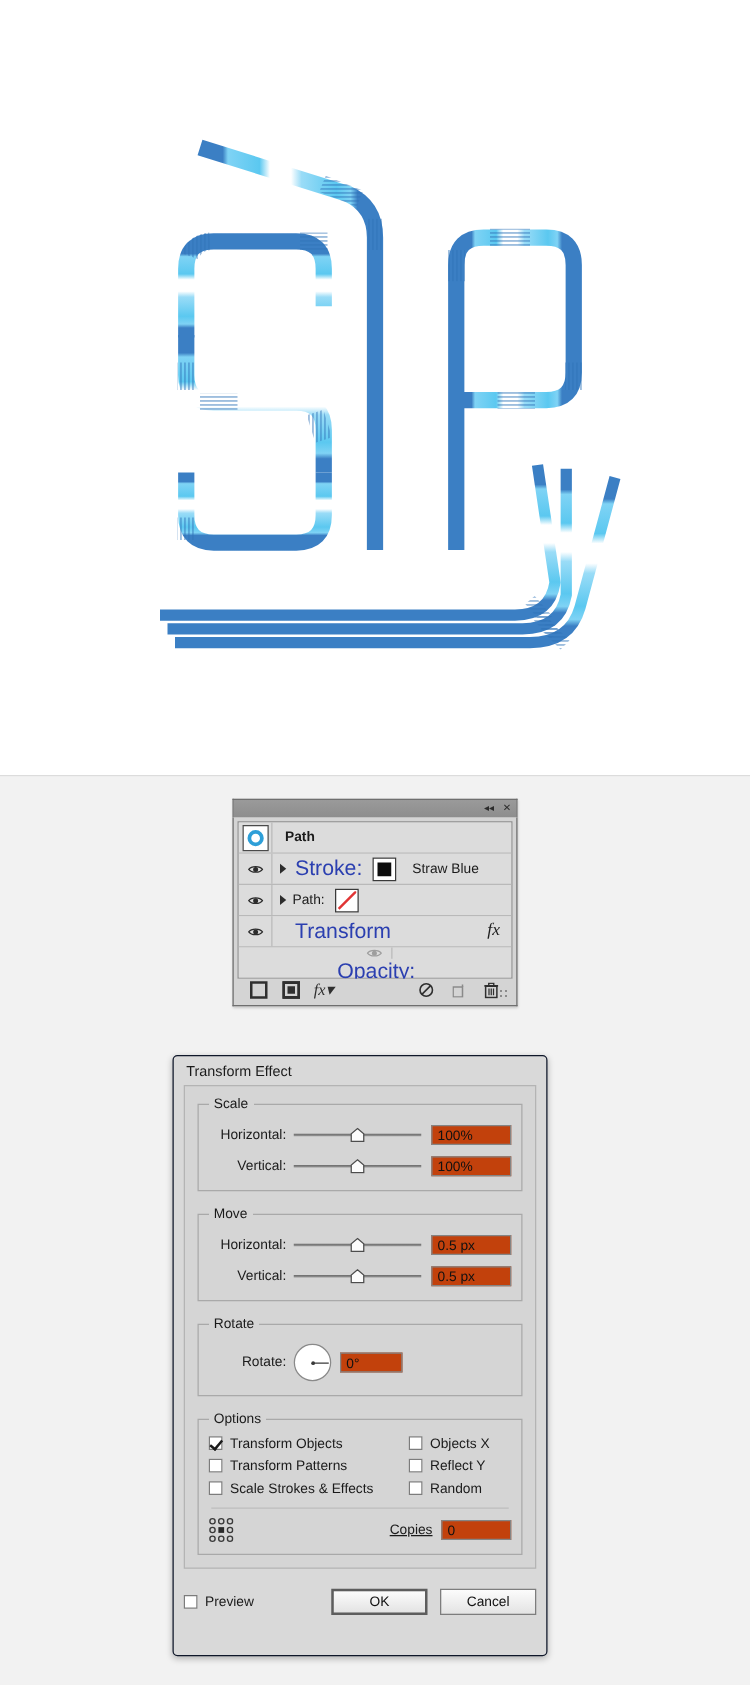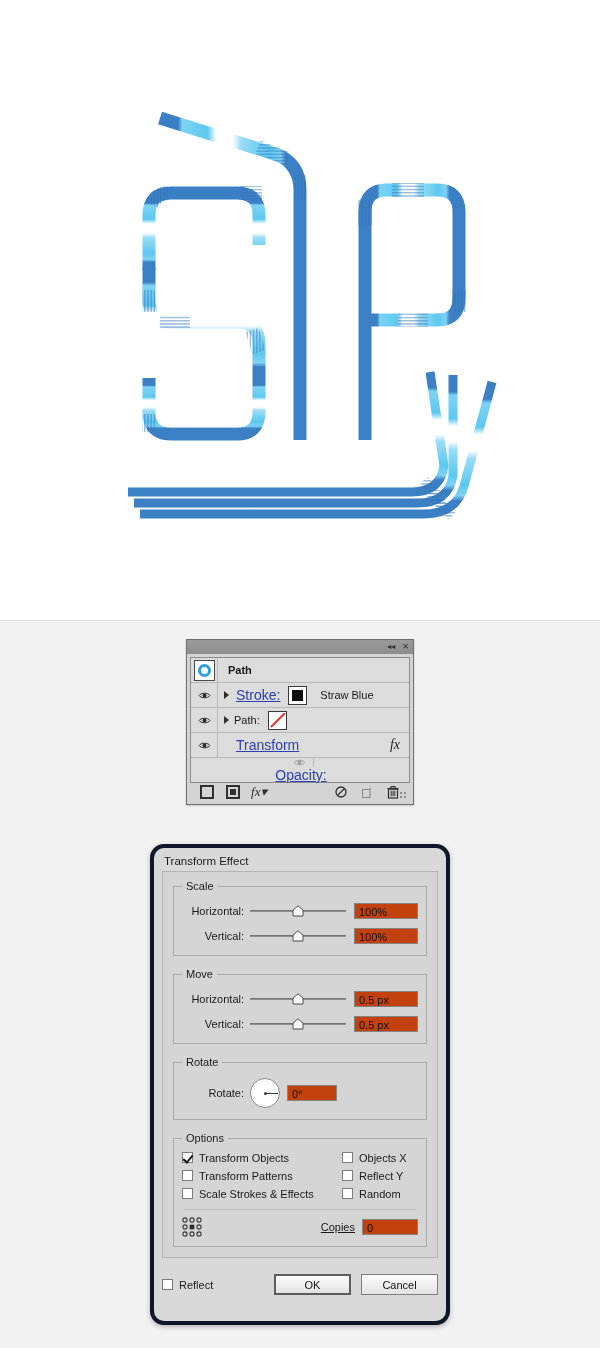--- a/index.html
+++ b/index.html
@@ -95,21 +95,21 @@
     width:19px;height:19px;background:#ffffff;border:1px solid #4a4a4a;
     display:flex;align-items:center;justify-content:center;
   }
   .ring{
     width:13px;height:13px;border-radius:50%;
     border:3px solid #2e9fd8;background:#ffffff;
     box-sizing:border-box;
   }
   .row-label{font-size:11px;font-weight:bold;padding-left:10px;}
   .link-label{
-    font-size:14px;color:#2b3fb0;text-decoration:underline;
+    font-size:17px;color:#2b3fb0;
     padding-left:2px;
   }
   .plain-label{font-size:11px;color:#1a1a1a;}
   .tri{
     width:0;height:0;
     border-left:5px solid #2d2d2d;
     border-top:4px solid transparent;
     border-bottom:4px solid transparent;
   }
   .eye{
@@ -155,24 +155,24 @@
     position:absolute;right:2px;bottom:1px;width:8px;height:8px;
     background:
       radial-gradient(circle at 1px 1px,#8c8c8c 1px,transparent 1px),
       radial-gradient(circle at 5px 1px,#8c8c8c 1px,transparent 1px),
       radial-gradient(circle at 1px 5px,#8c8c8c 1px,transparent 1px),
       radial-gradient(circle at 5px 5px,#8c8c8c 1px,transparent 1px);
   }
 
   
   #transform-dialog{
-    position:absolute;left:150px;top:844px;width:300px;height:481px;
+    position:absolute;left:138px;top:844px;width:300px;height:481px;
     background:#d9d9d9;
-    border:4px solid #0f172a;
-    border-radius:14px;
+    border:1px solid #0f172a;
+    border-radius:4px;
     box-shadow:0 2px 5px rgba(0,0,0,.25);
     box-sizing:border-box;
   }
   .dlg-title{
     padding:7px 0 4px 10px;font-size:11.5px;color:#1a1a1a;
   }
   .dlg-inner{
     margin:0 8px 8px 8px;
     border:1px solid #b4b4b4;
     background:#d5d5d5;
@@ -619,21 +619,21 @@
         <span class="copies-label">Copies</span>
         <span class="num-field copies-field">0</span>
       </div>
     </fieldset>
 
   </div>
 
   <div class="dlg-bottom">
     <label class="chk-row">
       <span class="chk"></span>
-      <span>Reflect</span>
+      <span>Preview</span>
     </label>
     <span class="btn-group">
       <span class="btn default">OK</span>
       <span class="btn">Cancel</span>
     </span>
   </div>
 
 </div>
 
 </body></html>

